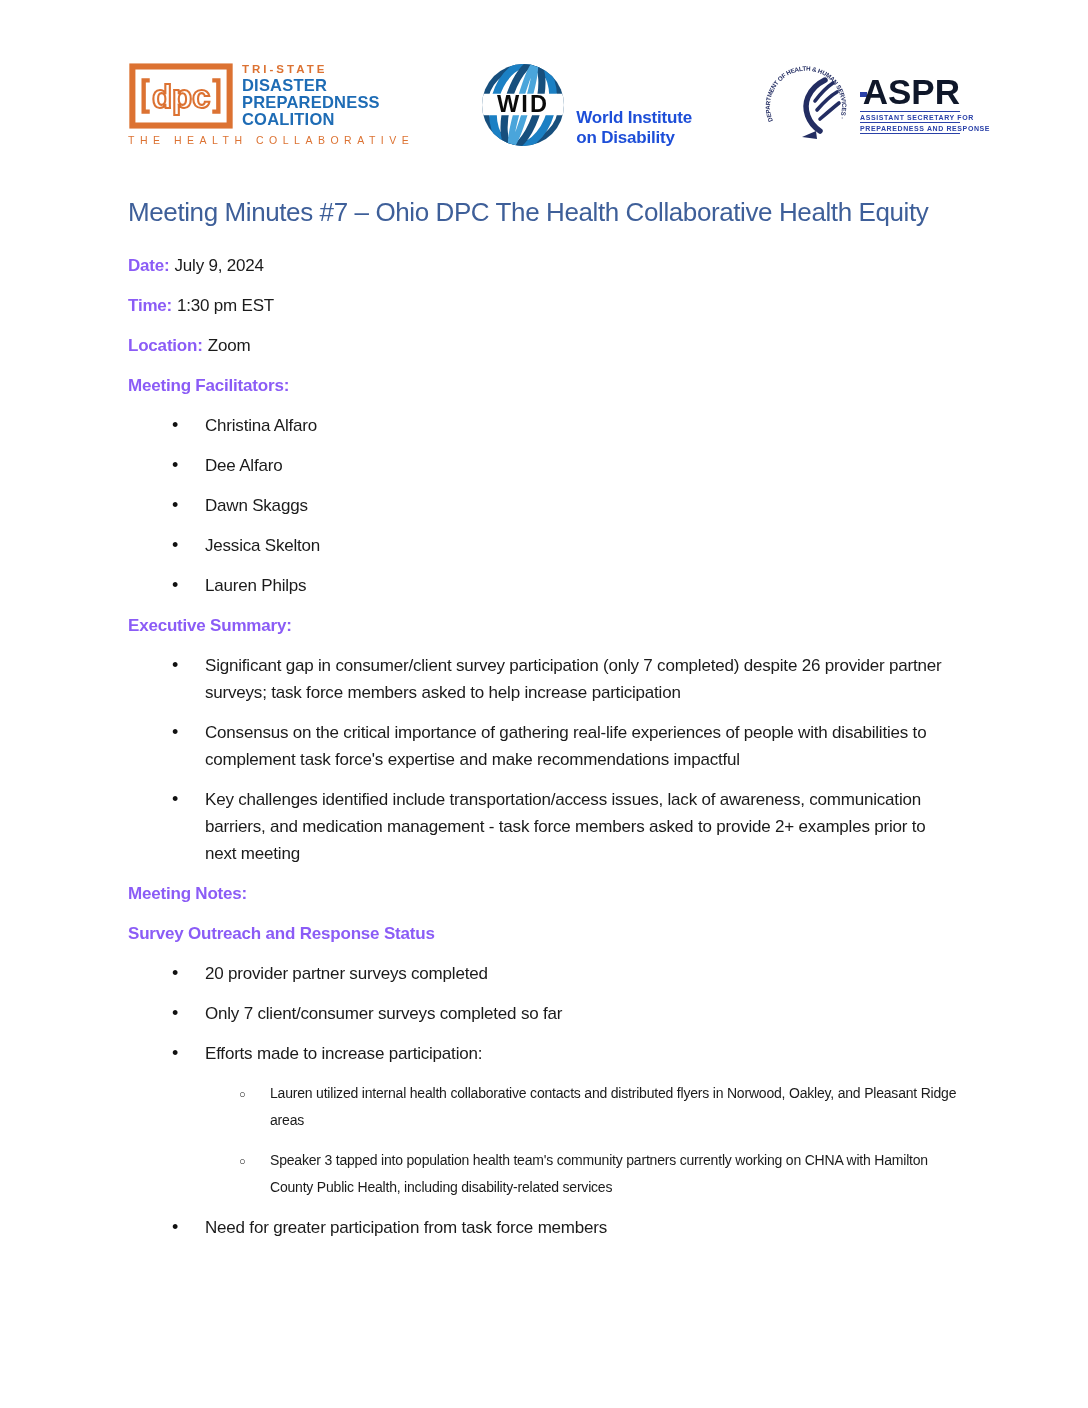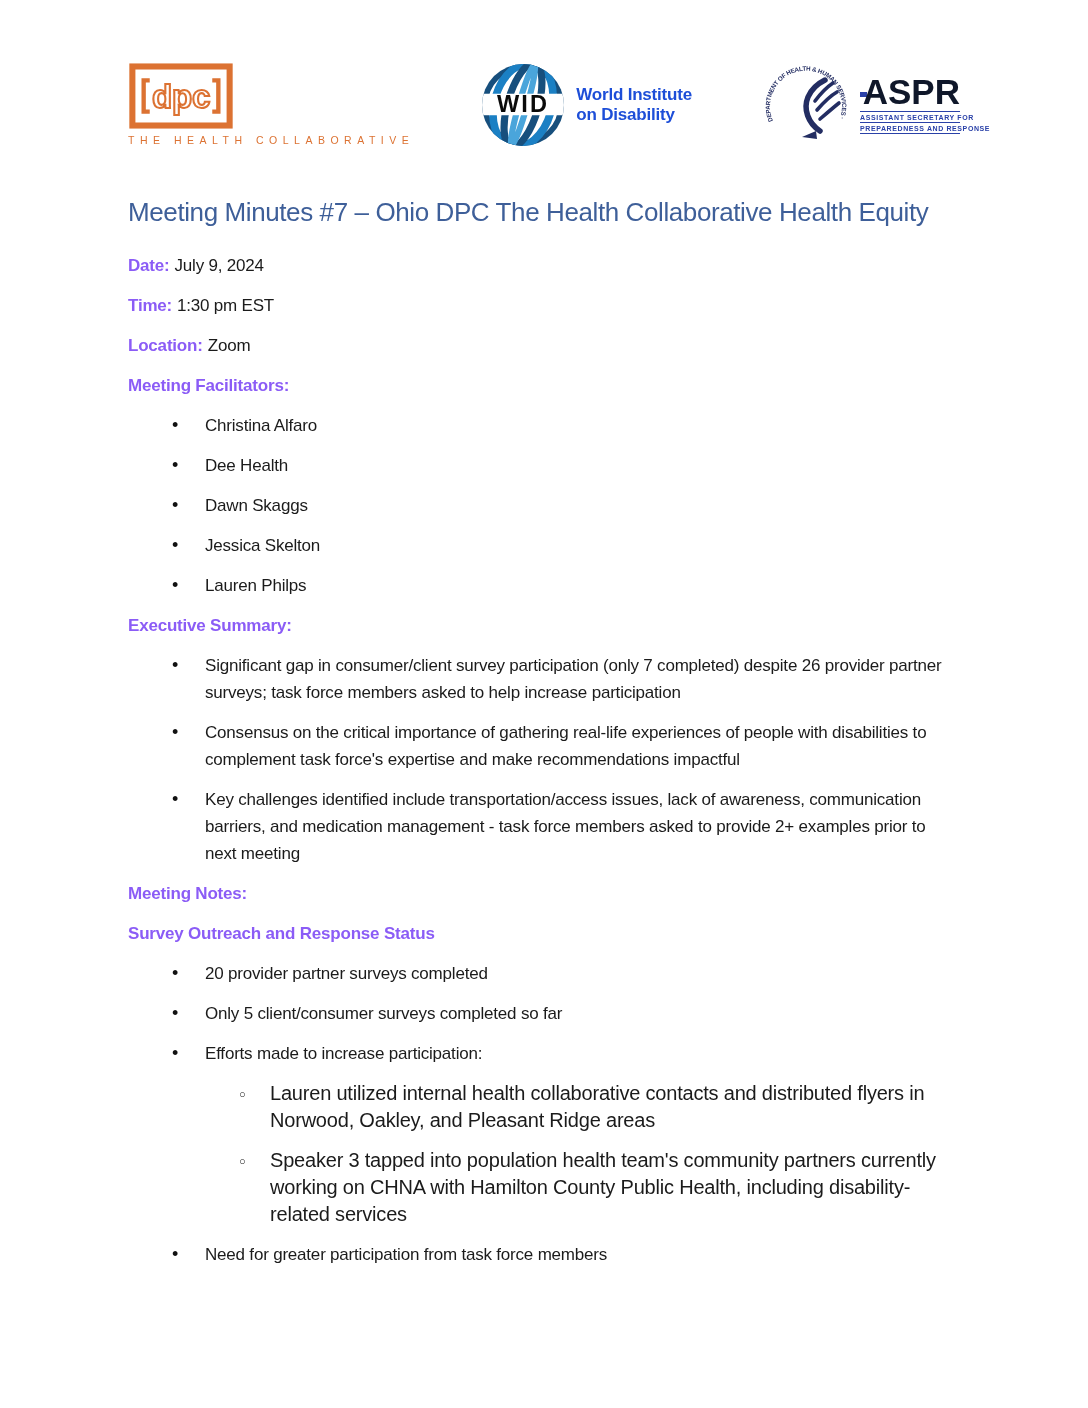--- a/index.html
+++ b/index.html
@@ -15,59 +15,65 @@
   
   .logo-row { display: flex; justify-content: space-between; align-items: center; height: 95px; margin-bottom: 42px; }
 
   .dpc-logo { display: flex; flex-direction: column; }
   .dpc-top { display: flex; align-items: center; gap: 8px; }
   .dpc-names { display: flex; flex-direction: column; line-height: 1.04; }
   .dpc-tristate { color: #DC7232; font-weight: 700; font-size: 11.5px; letter-spacing: 3px; margin-bottom: 1px; }
   .dpc-name { color: #1E6CB5; font-weight: 700; font-size: 16.5px; letter-spacing: 0.2px; }
   .dpc-tagline { color: #DC7232; font-size: 10.5px; letter-spacing: 5.5px; margin-top: 5px; white-space: nowrap; }
 
-  .wid-logo { display: flex; align-items: center; gap: 10px; }
+  .wid-logo { display: flex; align-items: flex-end; gap: 10px; }
   .wid-name { color: #1d4ed8; font-weight: 700; font-size: 17px; line-height: 20px; letter-spacing: -0.2px; }
 
   .aspr-logo { display: flex; align-items: center; gap: 6px; }
   .aspr-text { display: flex; flex-direction: column; width: 100px; }
   .aspr-acronym { color: #0f172a; font-weight: 700; font-size: 35px; line-height: 34px; letter-spacing: 0px; display: flex; align-items: center; }
   .aspr-acronym::before { content: ""; display: inline-block; width: 22px; height: 5px; background: #2A41A8; margin-right: -4px; margin-top: 4px; }
   .aspr-sub { border-top: 1.5px solid #2A41A8; margin-top: 2px; }
   .aspr-sub-line { border-bottom: 1.5px solid #2A41A8; color: #2A41A8; font-weight: 700; font-size: 7px; letter-spacing: 0.6px; padding: 1.5px 0; text-align: left; white-space: nowrap; }
 
   
   .doc-title { color: #3E5F99; font-size: 26px; line-height: 37px; font-weight: 400; letter-spacing: -0.4px; margin: 0 0 21px 0; }
   p.line { font-size: 17px; line-height: 27px; margin: 0 0 13px 0; }
   .b { font-weight: 700; color: #8b5cf6; }
   .meta-value { margin-left: 5px; }
 
   ul.l1 { list-style: none; margin: 0 0 0 0; padding: 0 0 0 65px; }
   ul.l1 > li { position: relative; font-size: 17px; line-height: 27px; margin: 0 0 13px 12px; }
   ul.l1 > li::before { content: "\2022"; position: absolute; left: -33px; top: 0px; font-size: 18px; color: #111; }
 
   ul.l2 { list-style: none; margin: 13px 0 0 0; padding: 0 0 0 65px; }
-  ul.l2 > li { position: relative; font-size: 20px; line-height: 27px; margin: 0 0 13px 0; }
+  ul.l2 > li { position: relative; font-size: 14px; line-height: 27px; margin: 0 0 13px 0; }
   ul.l2 > li::before { content: "\25CB"; position: absolute; left: -31px; top: 1px; font-size: 11px; color: #111; }
 </style>
 </head>
 <body>
 
 <div class="page">
 
   <div class="logo-row">
 
     <div class="dpc-logo">
       <div class="dpc-top">
         <svg width="106" height="66" viewBox="0 0 120 76">
           <rect x="4" y="4" width="112" height="68" fill="none" stroke="#DC7232" stroke-width="7"></rect>
           <path d="M24,20 h-7 v36 h7" fill="none" stroke="#DC7232" stroke-width="5"></path>
           <path d="M96,20 h7 v36 h-7" fill="none" stroke="#DC7232" stroke-width="5"></path>
           <text x="60" y="52" text-anchor="middle" font-family="Liberation Sans, sans-serif" font-weight="bold" font-size="38" fill="none" stroke="#DC7232" stroke-width="2.4">dpc</text>
         </svg>
+        <div class="dpc-names">
+          <span class="dpc-tristate">TRI-STATE</span>
+          <span class="dpc-name">DISASTER</span>
+          <span class="dpc-name">PREPAREDNESS</span>
+          <span class="dpc-name">COALITION</span>
+        </div>
       </div>
       <div class="dpc-tagline">THE HEALTH COLLABORATIVE</div>
     </div>
 
     <div class="wid-logo">
       <svg width="86" height="86" viewBox="0 0 84 84">
         <defs>
           <clipPath id="widClip">
               <circle cx="42" cy="42" r="40"></circle>
             </clipPath>
@@ -121,39 +127,39 @@
     <div style="white-space:nowrap;">Meeting Minutes #7 – Ohio DPC The Health Collaborative Health Equity</div>
   </h1>
 
   <p class="line"><span class="b">Date:</span><span class="meta-value">July 9, 2024</span></p>
   <p class="line"><span class="b">Time:</span><span class="meta-value">1:30 pm EST</span></p>
   <p class="line"><span class="b">Location:</span><span class="meta-value">Zoom</span></p>
 
   <p class="line b">Meeting Facilitators:</p>
   <ul class="l1">
     <li>Christina Alfaro</li>
-    <li>Dee Health</li>
+    <li>Dee Alfaro</li>
     <li>Dawn Skaggs</li>
     <li>Jessica Skelton</li>
     <li>Lauren Philps</li>
   </ul>
 
   <p class="line b">Executive Summary:</p>
   <ul class="l1">
     <li>Significant gap in consumer/client survey participation (only 7 completed) despite 26 provider partner surveys; task force members asked to help increase participation</li>
     <li>Consensus on the critical importance of gathering real-life experiences of people with disabilities to complement task force's expertise and make recommendations impactful</li>
     <li>Key challenges identified include transportation/access issues, lack of awareness, communication barriers, and medication management - task force members asked to provide 2+ examples prior to next meeting</li>
   </ul>
 
   <p class="line b">Meeting Notes:</p>
   <p class="line b">Survey Outreach and Response Status</p>
 
   <ul class="l1">
     <li>20 provider partner surveys completed</li>
-    <li>Only 5 client/consumer surveys completed so far</li>
+    <li>Only 7 client/consumer surveys completed so far</li>
     <li>
       <span>Efforts made to increase participation:</span>
       <ul class="l2">
         <li>Lauren utilized internal health collaborative contacts and distributed flyers in Norwood, Oakley, and Pleasant Ridge areas</li>
         <li>Speaker 3 tapped into population health team's community partners currently working on CHNA with Hamilton County Public Health, including disability-related services</li>
       </ul>
     </li>
     <li>Need for greater participation from task force members</li>
   </ul>
 

